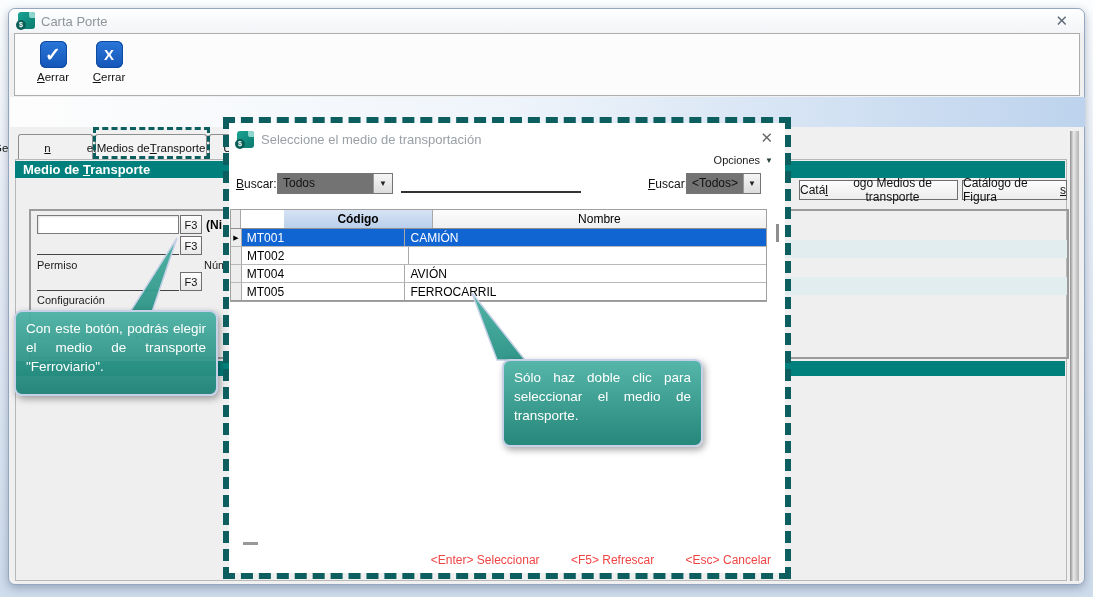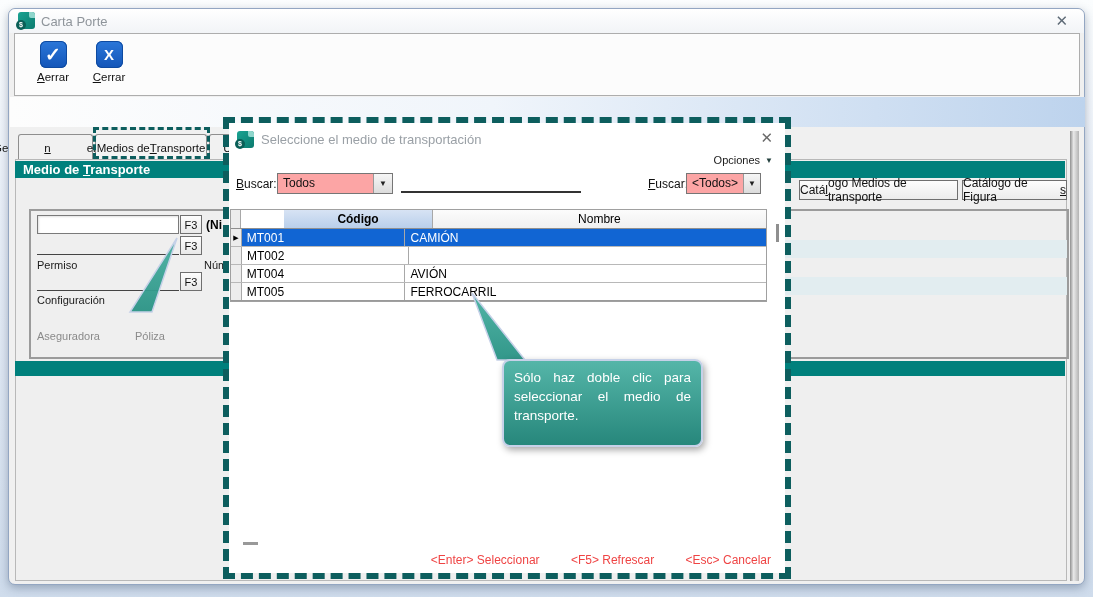--- a/index.html
+++ b/index.html
@@ -51,21 +51,21 @@
   .catbtn{background:linear-gradient(180deg,#fdfdfd,#ececec);border:1px solid #6f6f6f;font-size:12px;color:#111;
        display:flex;align-items:center;justify-content:center;}
   .rstrip{background:linear-gradient(90deg,#909090,#e8e8e8 40%,#b3b3b3);}
 
   
   .modal{left:223px;top:117px;width:568px;height:462px;background:#fff;background-clip:padding-box;
        border:6px dashed #0d5e5e;z-index:100;}
   .mtitle{font-size:13px;color:#9aa0a6;}
   .opciones{font-size:11px;color:#1a1a1a;display:flex;align-items:center;gap:5px;}
   .opciones .arr{font-size:8px;color:#24413f;}
-  .combo{background:#fca5a5;border:1px solid #767676;display:flex;align-items:stretch;font-size:12px;color:#111;justify-content:space-between;}
+  .combo{background:#737373;border:1px solid #767676;display:flex;align-items:stretch;font-size:12px;color:#111;justify-content:space-between;}
   .combo .val{flex:1;padding:2px 5px;}
   .combo .dd{width:18px;background:linear-gradient(180deg,#f6f6f6,#dcdcdc);border-left:1px solid #999;
        display:flex;align-items:center;justify-content:center;font-size:8px;color:#222;}
   .mlabel{font-size:12px;color:#111;}
 
   
   .grid{border:1px solid #a0a0a0;background:#fff;}
   .grow{display:flex;height:17px;border-bottom:1px solid #b8b8b8;}
   .ghead{height:18px;border-bottom:1px solid #8f8f8f;}
   .gsel{width:10px;background:#ededed;border-right:1px solid #a8a8a8;display:flex;align-items:center;justify-content:center;}
@@ -134,21 +134,21 @@
         <span>bica</span>
     </div>
     <div class="a annotate" style="left:84px;top:118px;width:117px;height:32px;"></div>
 
     <div class="a panel"></div>
 
     <div class="a tealbar" style="left:6px;top:152px;width:1050px;height:17px;">
       <span>Medio de </span><span class="u">T</span><span>ransporte</span>
     </div>
 
-    <div class="a catbtn" style="left:790px;top:171px;width:159px;height:20px;">
+    <div class="a catbtn" style="left:790px;top:171px;width:159px;height:20px;text-align:center;">
       <span>Catá</span>
         <span class="u">l</span>
         <span>ogo Medios de transporte</span>
     </div>
     <div class="a catbtn" style="left:953px;top:171px;width:105px;height:20px;">
       <span>Catálogo de Figura</span>
         <span class="u">s</span>
         <span></span>
     </div>
 
@@ -179,20 +179,21 @@
 
   <svg class="a tail" style="left:122px;top:236px;z-index:49;" width="62" height="78">
     <defs>
         <linearGradient id="tg1" x1="0" y1="0" x2="0" y2="1">
       <stop offset="0" stop-color="#4ab1a3" stop-opacity=".95"></stop>
           <stop offset="1" stop-color="#2a9385" stop-opacity=".95"></stop>
     </linearGradient>
       </defs>
     <polygon points="55,2 8,76 30,76" fill="url(#tg1)" stroke="#c6d1e8" stroke-width="1.5"></polygon>
   </svg>
+  <div class="a callout" style="left:14px;top:310px;width:204px;height:86px;z-index:50;">Con este botón, podrás elegir el medio de transporte "Ferroviario".</div>
 
   <div class="a modal">
 
     <div class="a appicon" style="left:8px;top:8px;">
       <span class="fold"></span>
       <span class="coin">$</span>
     </div>
     <div class="a mtitle" style="left:32px;top:9px;">Seleccione el medio de transportación</div>
     <div class="a" style="right:12px;top:6px;font-size:15px;color:#6a6a6a;">✕</div>
 

